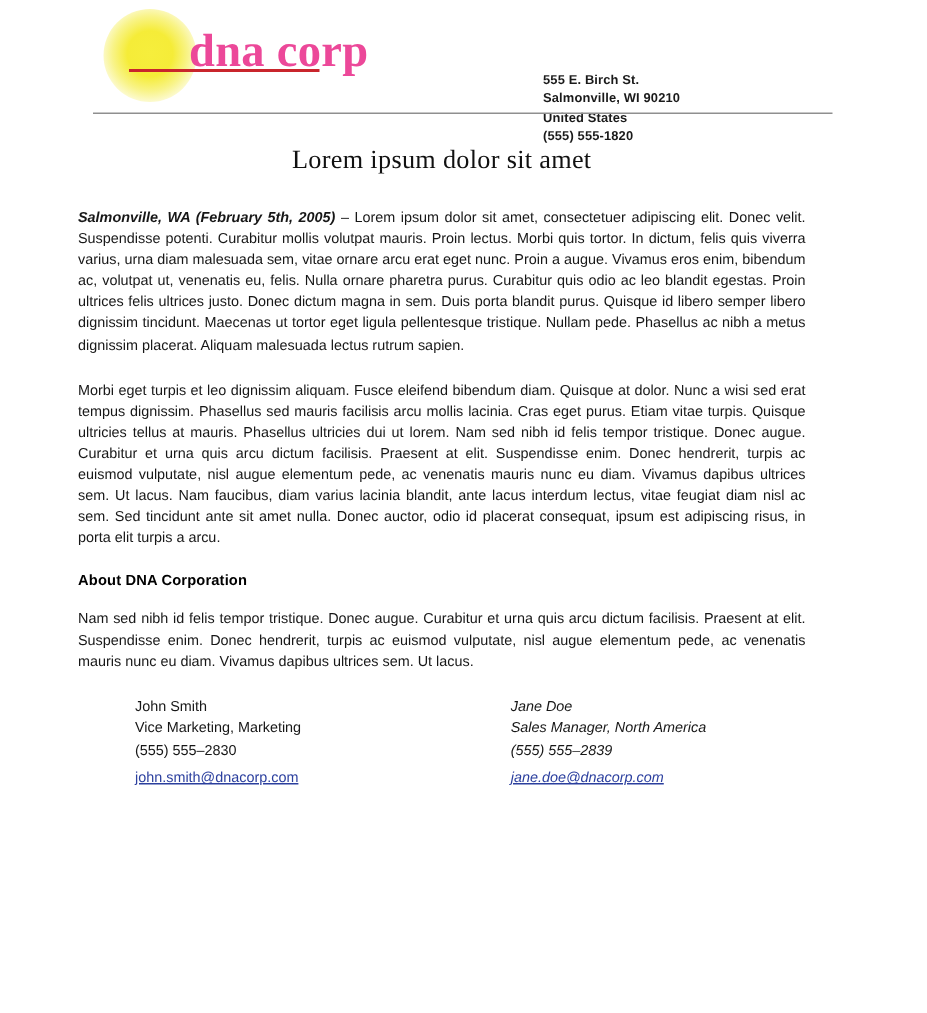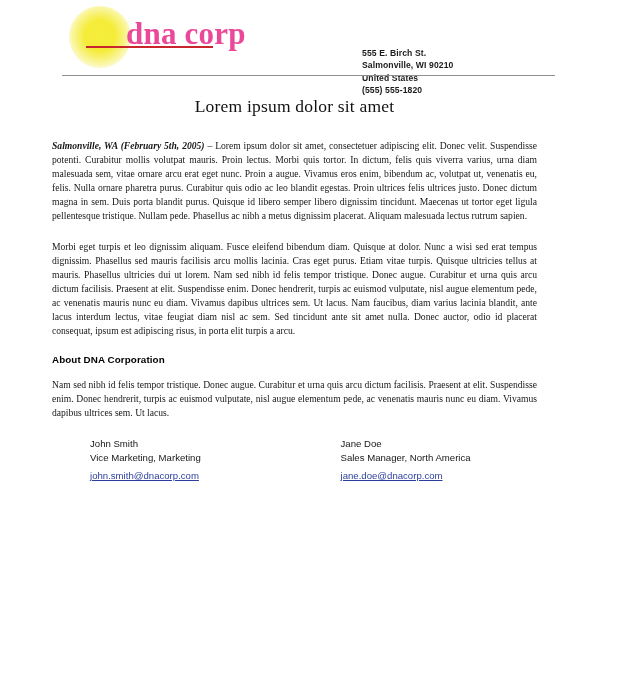--- a/index.html
+++ b/index.html
@@ -109,21 +109,21 @@
     font-family: "Liberation Serif", serif;
     font-size: 17.5px;
     font-weight: normal;
     text-align: center;
     color: #111111;
     margin: 0 0 22px 0;
     letter-spacing: 0.2px;
   }
 
   p.body-text {
-    font-family: Liberation Serif, serif;
+    font-family: Liberation Sans, sans-serif;
     font-size: 9.6px;
     line-height: 14.1px;
     text-align: justify;
     color: #171717;
     margin: 0 0 16px 0;
   }
 
   .dateline {
     font-weight: bold;
     font-style: italic;
@@ -152,20 +152,21 @@
   }
 
   .contact-col {
     width: 50%;
     padding-left: 38px;
     box-sizing: border-box;
   }
 
   .contact-col.right {
     padding-left: 46px;
+    font-style: italic;
   }
 
   .contact-line {
     font-family: "Liberation Sans", sans-serif;
     font-size: 9.6px;
     line-height: 14.4px;
     color: #171717;
     white-space: nowrap;
   }
 
@@ -213,24 +214,26 @@
     <h2 class="section-head">About DNA Corporation</h2>
 
     <p class="body-text">Nam sed nibh id felis tempor tristique. Donec augue. Curabitur et urna quis arcu dictum facilisis. Praesent at elit. Suspendisse enim. Donec hendrerit, turpis ac euismod vulputate, nisl augue elementum pede, ac venenatis mauris nunc eu diam. Vivamus dapibus ultrices sem. Ut lacus.</p>
 
 
     <div class="contacts">
 
       <div class="contact-col">
         <div class="contact-line">John Smith</div>
         <div class="contact-line">Vice Marketing, Marketing</div>
+        <div class="contact-line">(555) 555–2830</div>
         <div><a class="contact-email" href="#">john.smith@dnacorp.com</a></div>
       </div>
 
       <div class="contact-col right">
         <div class="contact-line">Jane Doe</div>
         <div class="contact-line">Sales Manager, North America</div>
+        <div class="contact-line">(555) 555–2839</div>
         <div><a class="contact-email" href="#">jane.doe@dnacorp.com</a></div>
       </div>
 
     </div>
   </div>
 </div>
 
 </body></html>

